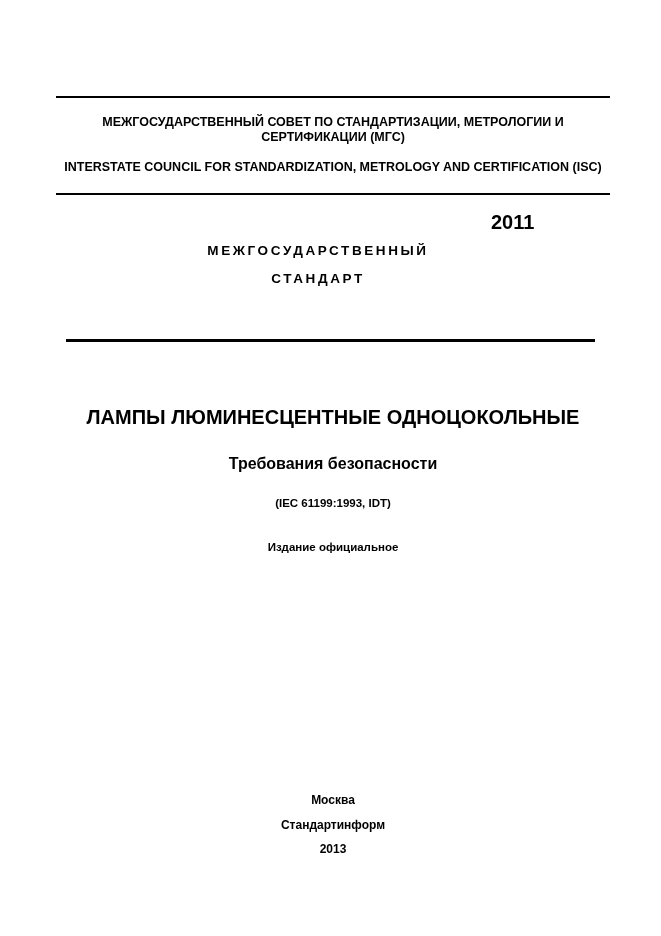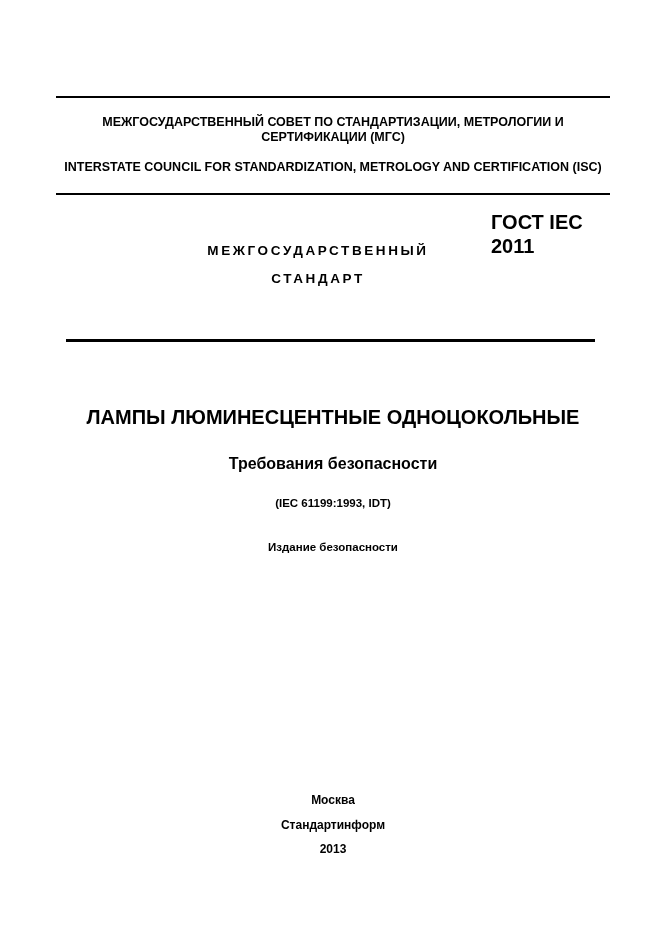--- a/index.html
+++ b/index.html
@@ -38,26 +38,25 @@
 
 <div class="abs center" id="council-ru">МЕЖГОСУДАРСТВЕННЫЙ СОВЕТ ПО СТАНДАРТИЗАЦИИ, МЕТРОЛОГИИ И СЕРТИФИКАЦИИ (МГС)</div>
 <div class="abs center" id="council-en">INTERSTATE COUNCIL FOR STANDARDIZATION, METROLOGY AND CERTIFICATION (ISC)</div>
 
 <div class="rule" id="rule-mid"></div>
 
 <div class="abs center" id="std-type-1">МЕЖГОСУДАРСТВЕННЫЙ</div>
 <div class="abs center" id="std-type-2">СТАНДАРТ</div>
 
 <div class="abs" id="gost-number">
-  <div>ГОСТ IEC</div>
   <div>2011</div>
 </div>
 
 <div class="rule" id="rule-bottom"></div>
 
 <div class="abs center" id="doc-title">ЛАМПЫ ЛЮМИНЕСЦЕНТНЫЕ ОДНОЦОКОЛЬНЫЕ</div>
 <div class="abs center" id="doc-subtitle">Требования безопасности</div>
 <div class="abs center" id="doc-ref">(IEC 61199:1993, IDT)</div>
-<div class="abs center" id="doc-edition">Издание безопасности</div>
+<div class="abs center" id="doc-edition">Издание официальное</div>
 
 <div class="abs center" id="pub-city">Москва</div>
 <div class="abs center" id="pub-publisher">Стандартинформ</div>
 <div class="abs center" id="pub-year">2013</div>
 
 </body></html>

